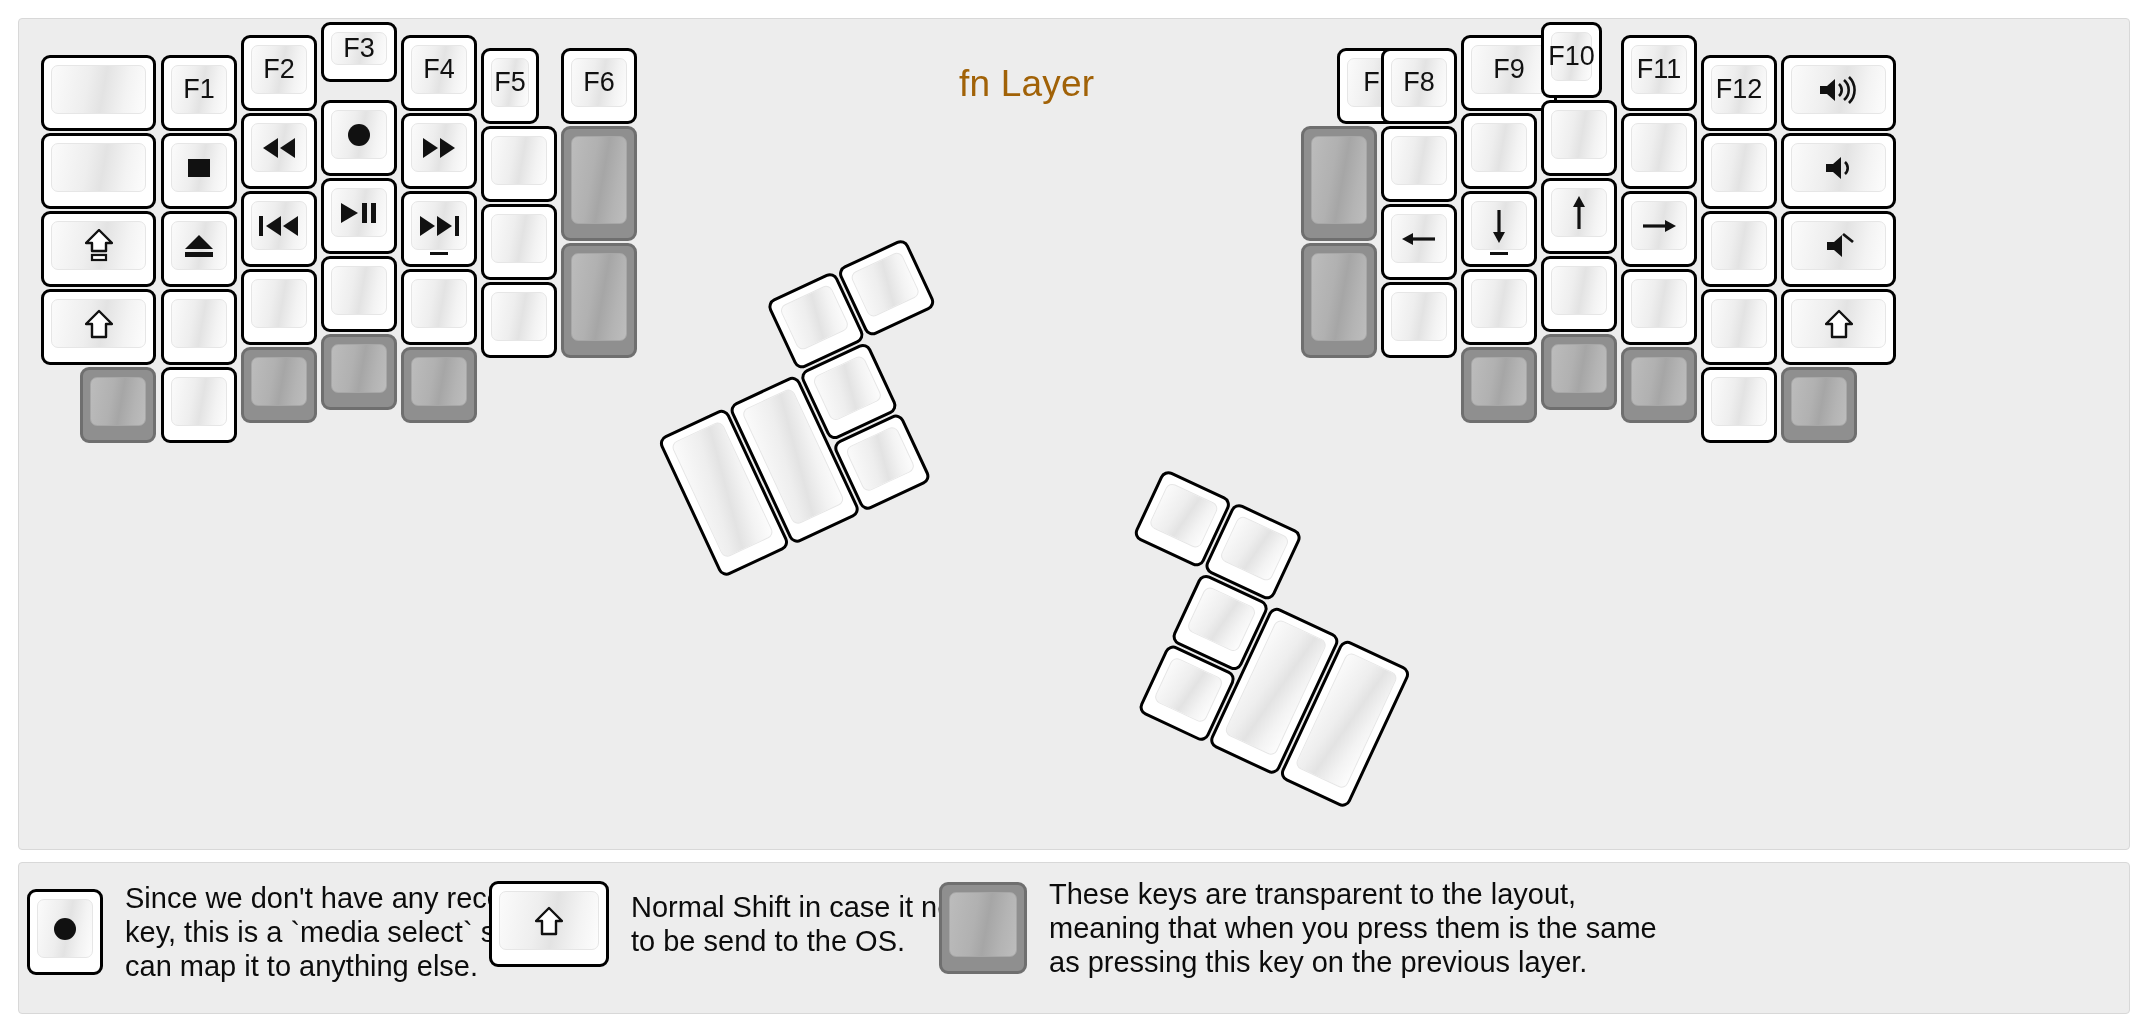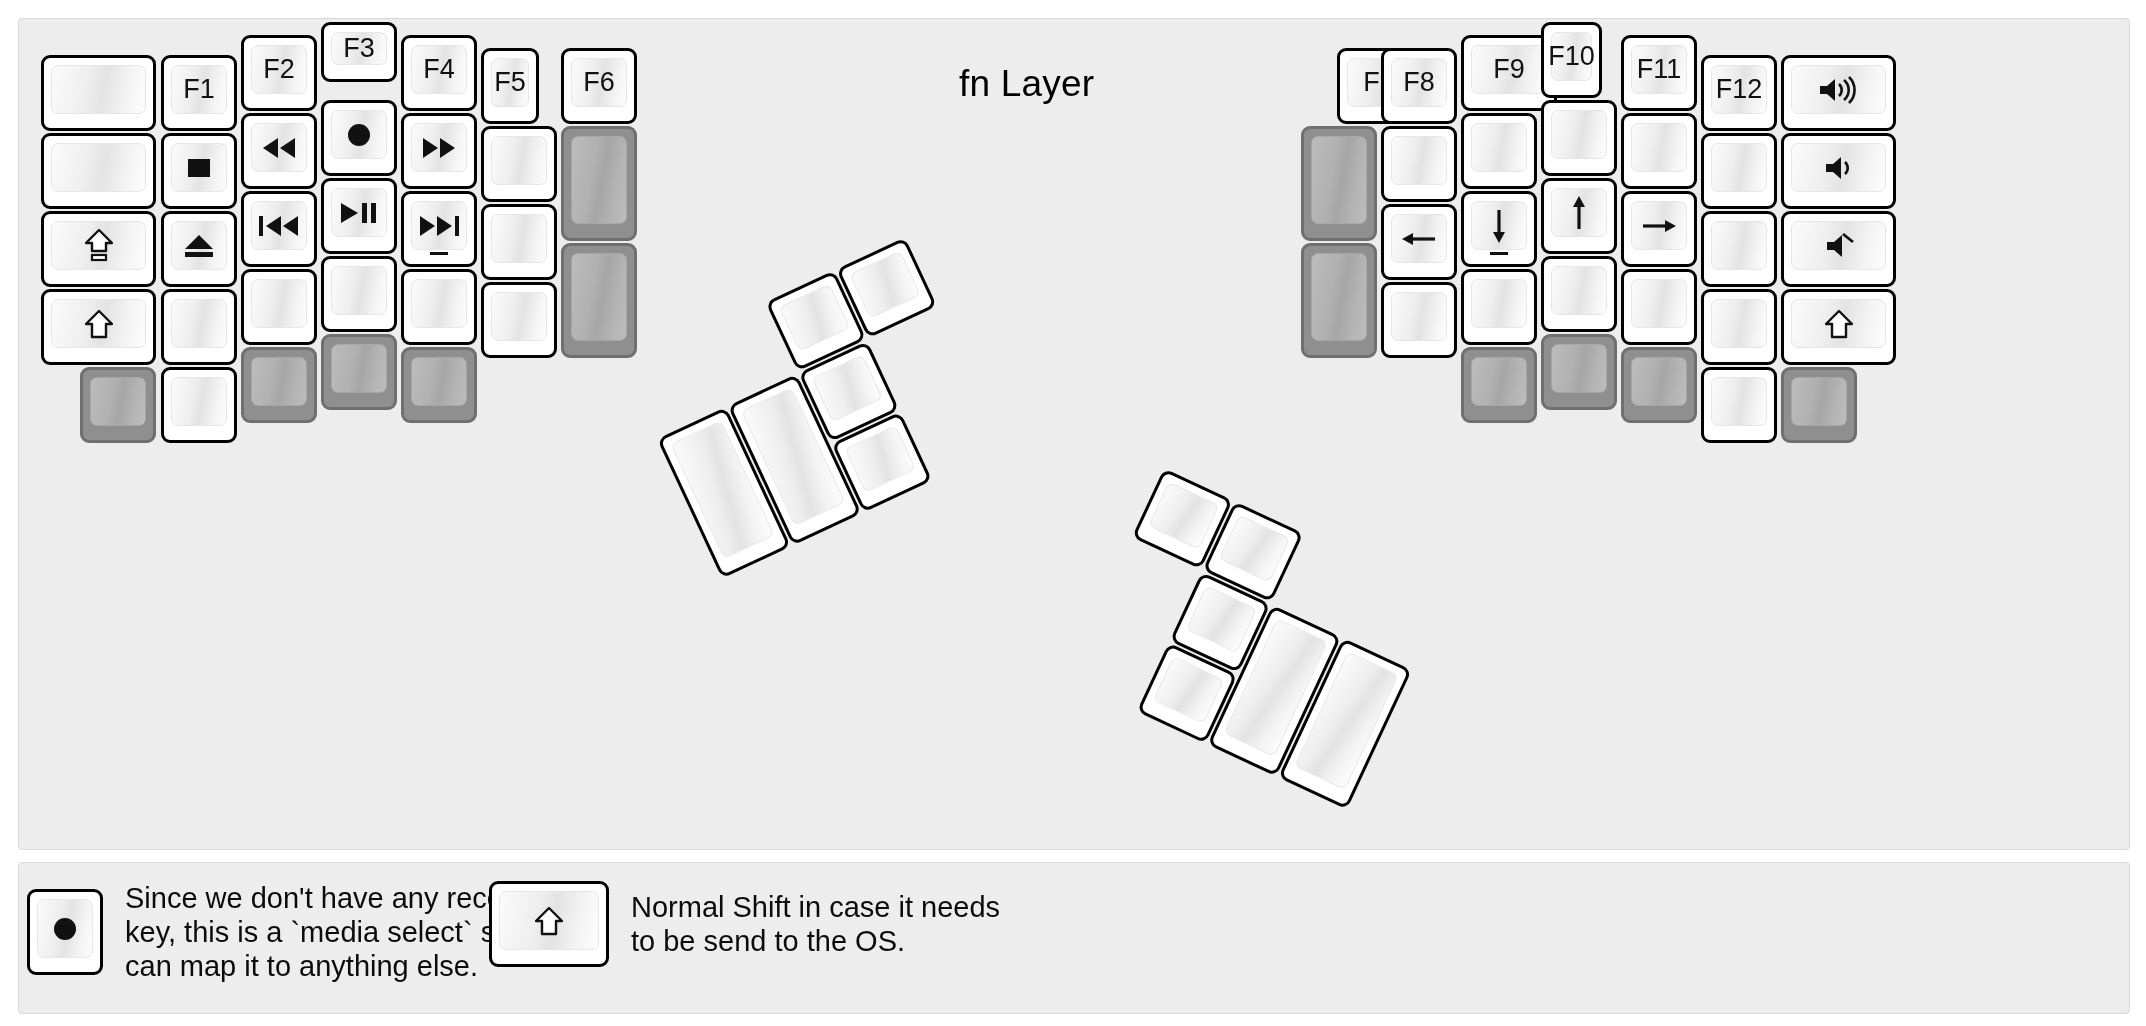--- a/index.html
+++ b/index.html
@@ -16,21 +16,21 @@
        display:flex;align-items:center;justify-content:center;}
   .key .lbl{font-family:"Liberation Sans", sans-serif;font-size:27px;color:#111;line-height:1;
        user-select:none;white-space:nowrap;}
   .key.trans{border-color:#6f6f6f;background:#8f8f8f;}
   .key.trans .cap{background:linear-gradient(100deg,#bcbcbc 0%,#b1b1b1 38%,#a6a6a6 55%,#b4b4b4 78%,#bdbdbd 100%);
        border:1px solid #a7a7a7;}
 
   .glyph{display:block;}
   .sub{position:absolute;bottom:9px;left:50%;transform:translateX(-50%);width:18px;height:3px;background:#111;}
 
-  #title{position:absolute;left:940px;top:44px;font-size:37px;color:#000000;
+  #title{position:absolute;left:940px;top:44px;font-size:37px;color:#a16207;
          font-family:"Liberation Sans", sans-serif;letter-spacing:.2px;}
 
   .legend{position:absolute;display:flex;align-items:center;}
   .legend .lkey{position:relative;flex:0 0 auto;}
   .legend .ltext{margin-left:22px;font-size:29px;line-height:1.18;color:#0c0c0c;
         font-family:"Liberation Sans", sans-serif;white-space:pre-line;}
 </style>
 </head>
 <body>
 
@@ -454,15 +454,25 @@
                 <svg class="glyph" width="28" height="30" viewBox="0 0 28 30" xmlns="http://www.w3.org/2000/svg">
                   <polygon points="14,2 27,15 21,15 21,28 7,28 7,15 1,15" fill="#fff" stroke="#111" stroke-width="2.4" stroke-linejoin="round"></polygon>
                 </svg>
               </span>
             </div>
           </div>
         </div>
         <div class="ltext">Normal Shift in case it needs
 to be send to the OS.</div>
       </div>
+      <div class="legend" style="left: 920px; top: 14px;">
+        <div class="lkey" style="width: 88px; height: 92px;">
+          <div class="key trans" style="left: 0px; top: 0px; width: 88px; height: 92px;">
+            <div class="cap"></div>
+          </div>
+        </div>
+        <div class="ltext">These keys are transparent to the layout,
+meaning that when you press them is the same
+as pressing this key on the previous layer.</div>
+      </div>
     </div>
 
 </div>
 
 </body></html>

